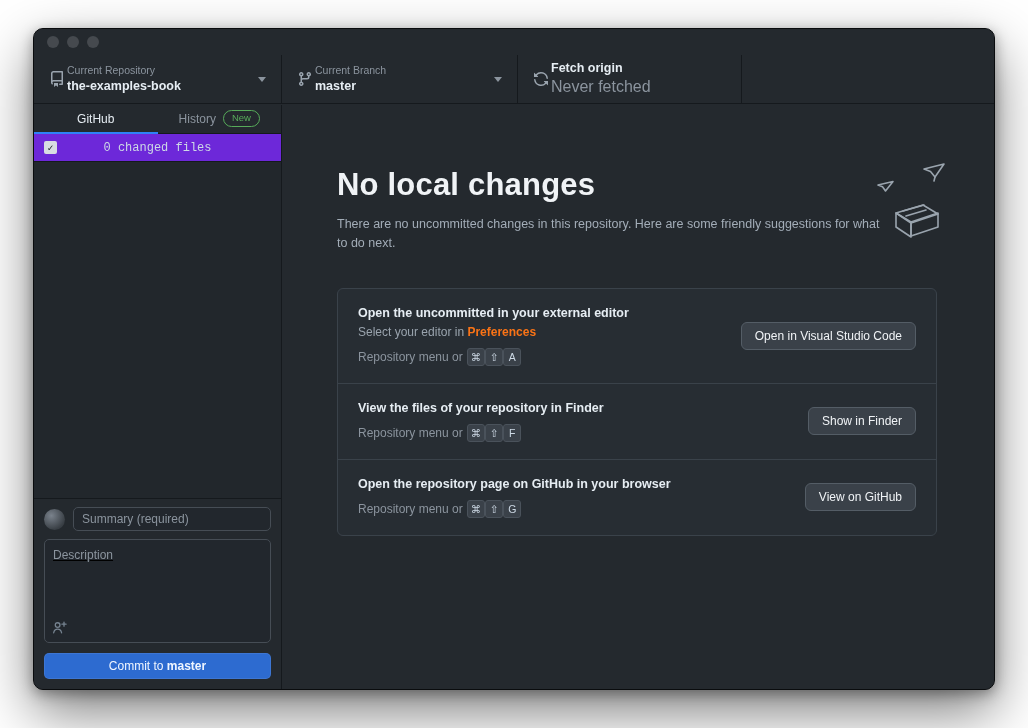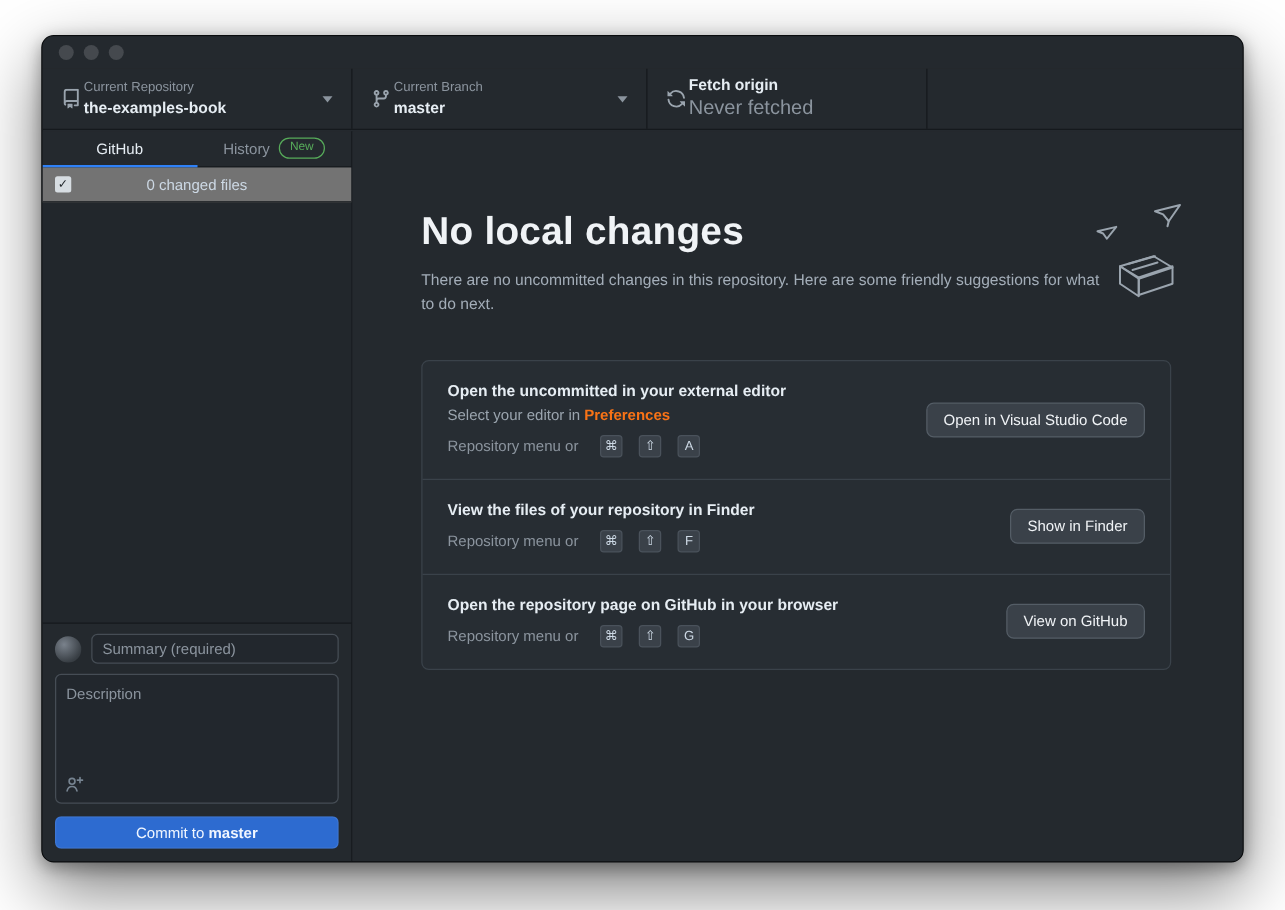--- a/index.html
+++ b/index.html
@@ -41,40 +41,40 @@
 
   
   .tabs { height:29px; display:flex; border-bottom:1px solid #15191d; }
   .tab { flex:1; display:flex; align-items:center; justify-content:center; gap:7px;
          font-size:12px; color:#8b949e; border-bottom:2px solid transparent;
          margin-bottom:-1px; cursor:pointer; }
   .tab.active { color:#e6edf3; border-bottom-color:#2f81f7; }
   .badge-new { font-size:9.5px; color:#57ab5a; border:1px solid #57ab5a;
                border-radius:10px; padding:1px 8px; line-height:1.3; }
 
-  .files-header { height:28px; background:#737373; border-bottom:1px solid #15191d;
+  .files-header { height:28px; background:#6d28d9; border-bottom:1px solid #15191d;
                   position:relative; display:flex; align-items:center; justify-content:center;
-                  font-size:12px; color:#cdd9e5; }
+                  font-size:12px; color:#cdd9e5;font-family:Liberation Mono, monospace; }
   .checkbox { position:absolute; left:10px; width:13px; height:13px; border-radius:2px;
               background:#d7dde2; display:flex; align-items:center; justify-content:center;
               cursor:pointer; }
   .checkbox::after { content:"✓"; font-size:10px; color:#24292e; font-weight:700; }
 
   .file-list { flex:1; background:#22272c; }
 
   
   .commit-area { border-top:1px solid #15191d; padding:8px 10px 10px; }
   .commit-row1 { display:flex; align-items:center; gap:8px; }
   .avatar { width:21px; height:21px; border-radius:50%; flex:0 0 auto;
             background:radial-gradient(circle at 35% 32%, #7a828c, #3a4046 70%, #2b3036); }
   .summary-input { flex:1; height:24px; background:#22272d; border:1px solid #464d55;
                    border-radius:5px; color:#ffffff; padding:0 8px; font-size:12px;
                    font-family:inherit; outline:none; }
   .summary-input::placeholder { color:#8b949e; }
-  .description-box { margin-top:8px; position:relative; }
+  .description-box { margin-top:8px; position:relative;text-decoration:underline; }
   .description-input { width:100%; height:104px; background:#22272d; border:1px solid #464d55;
                        border-radius:5px; resize:none; padding:8px; font-size:12px;
                        color:#e6edf3; font-family:inherit; outline:none; display:block; }
   .description-input::placeholder { color:#8b949e; }
   .person-add { position:absolute; left:8px; bottom:8px; display:flex; cursor:pointer; }
   .commit-btn { margin-top:10px; width:100%; height:26px; background:#2d6bd0;
                 border:1px solid rgba(255,255,255,.08); border-radius:5px;
                 color:#f0f6ff; font-size:12px; font-family:inherit; cursor:pointer; }
   .commit-btn b { font-weight:700; }
 
@@ -87,21 +87,21 @@
 
   .card { margin-top:34px; width:600px; background:#272d33; border:1px solid #3a424a;
           border-radius:6px; }
   .suggestion { display:flex; align-items:center; justify-content:space-between;
                 gap:16px; padding:17px 20px; border-bottom:1px solid #3a424a; }
   .suggestion:last-child { border-bottom:none; }
   .sg-title { font-size:12.5px; font-weight:700; color:#e6edf3; }
   .sg-line2 { margin-top:5px; font-size:12px; color:#9aa4ae; }
   .sg-link { color:#f97316; cursor:pointer;font-weight:bold; }
   .sg-shortcut { margin-top:9px; font-size:12px; color:#8b949e;
-                 display:flex; align-items:center; gap:13px; }
+                 display:flex; align-items:center; gap:0; }
   .sg-shortcut .txt { margin-right:4px; }
   kbd { display:inline-flex; align-items:center; justify-content:center; min-width:18px;
         height:18px; padding:0 3px; background:#3a4149; border:1px solid #4a525b;
         border-radius:3px; font-size:10.5px; color:#cdd9e5; font-family:inherit; }
   .sg-btn { background:#3a4149; border:1px solid #545d66; color:#f0f3f6; font-size:12px;
             padding:6px 13px; border-radius:6px; white-space:nowrap; cursor:pointer;
             font-family:inherit; }
 </style>
 </head>
 <body>

